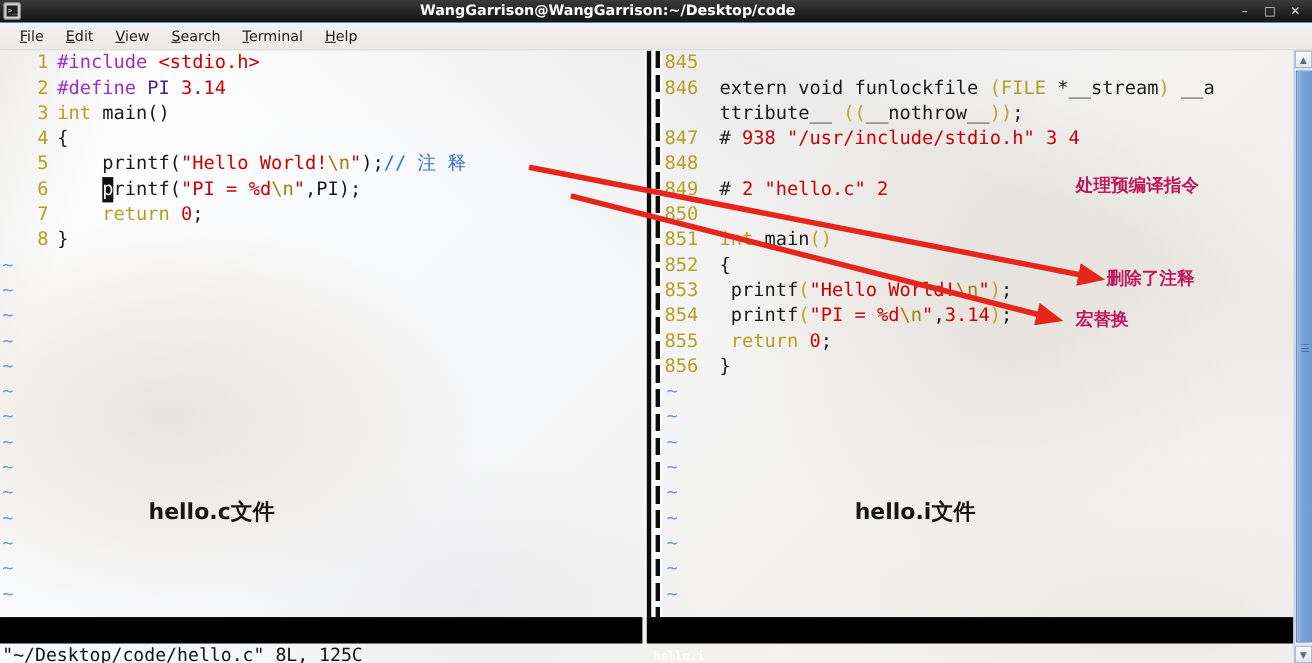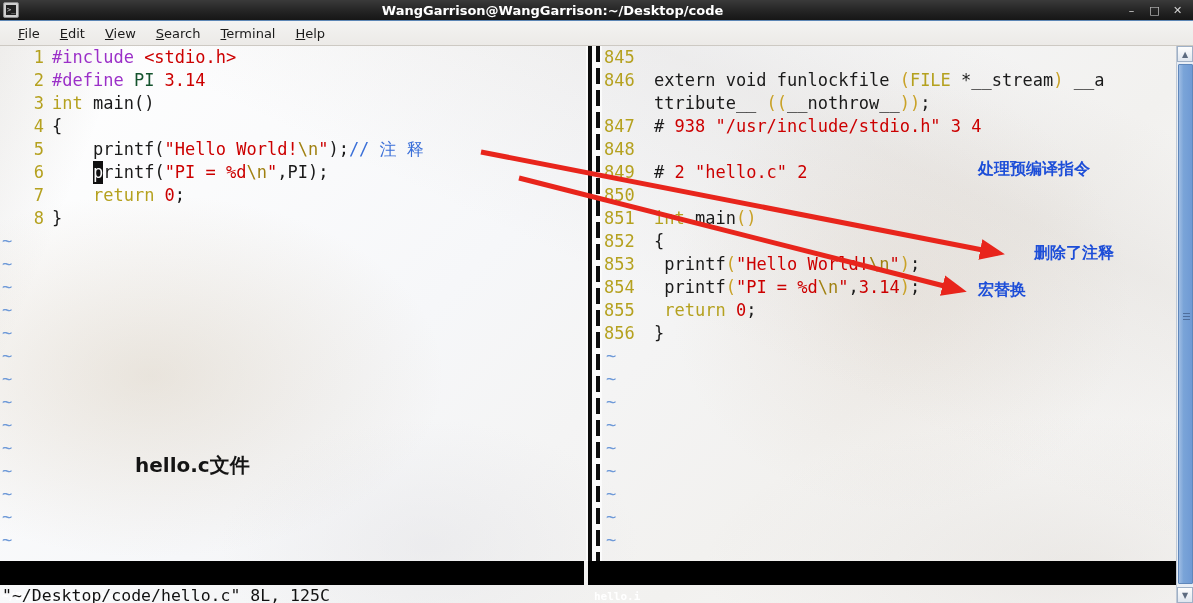--- a/index.html
+++ b/index.html
@@ -130,21 +130,21 @@
 
   
   .c-pre   { color: #9b30c8; text-align: center; }   
   .c-str   { color: #cc0000; }   
   .c-num   { color: #cc0000; margin-top: 37px; }   
   .c-type  { color: #b5a11f; }   
   .c-plain { color: #1a1a1a; margin-top: 32px; }
   .c-cmt   { color: #3a6fd8; }
   .c-spec  { color: #a08010; }   
   .c-paren { color: #c9a227; }
-  .c-macro { color: #14532d; }
+  .c-macro { color: #4c1d95; }
 
   .cursor {
     background: #101010; color: #fbfbfb;
     display: inline-block;
   }
 
   
   .divider {
     position: absolute; left: 586px; top: 0; width: 16px; height: 515px;
     background: #fbfbfb;
@@ -182,21 +182,21 @@
     line-height: 22px;
     padding-left: 2px;
     white-space: pre;
     background: transparent;
   }
 
   
   .anno-svg { position: absolute; left: 0; top: 0; width: 1193px; height: 603px; pointer-events: none; }
   .anno-text {
     position: absolute;
-    color: #1d4ed8;
+    color: #be185d;
     font-family: "DejaVu Sans", sans-serif;
     font-size: 16px;
     font-weight: bold;
     white-space: nowrap;
   }
   .label-file {
     position: absolute;
     color: #141414;
     font-family: "DejaVu Sans", sans-serif;
     font-size: 20px; font-weight: bold;
@@ -261,20 +261,21 @@
     <div class="pane pane-left" id="pane-left"><div class="row"><span class="ln">1</span><span class="c-pre">#include </span><span class="c-str">&lt;stdio.h&gt;</span></div><div class="row"><span class="ln">2</span><span class="c-pre">#define </span><span class="c-macro">PI </span><span class="c-num">3.14</span></div><div class="row"><span class="ln">3</span><span class="c-type">int </span><span class="c-plain">main()</span></div><div class="row"><span class="ln">4</span><span class="c-plain">{</span></div><div class="row"><span class="ln">5</span><span class="c-plain">    printf(</span><span class="c-str">"Hello World!</span><span class="c-spec">\n</span><span class="c-str">"</span><span class="c-plain">);</span><span class="c-cmt">// 注 释</span></div><div class="row"><span class="ln">6</span><span class="c-plain">    </span><span class="cursor">p</span><span class="c-plain">rintf(</span><span class="c-str">"PI = %d</span><span class="c-spec">\n</span><span class="c-str">"</span><span class="c-plain">,PI);</span></div><div class="row"><span class="ln">7</span><span class="c-plain">    </span><span class="c-type">return </span><span class="c-num">0</span><span class="c-plain">;</span></div><div class="row"><span class="ln">8</span><span class="c-plain">}</span></div><div class="row"><span class="tilde">~</span></div><div class="row"><span class="tilde">~</span></div><div class="row"><span class="tilde">~</span></div><div class="row"><span class="tilde">~</span></div><div class="row"><span class="tilde">~</span></div><div class="row"><span class="tilde">~</span></div><div class="row"><span class="tilde">~</span></div><div class="row"><span class="tilde">~</span></div><div class="row"><span class="tilde">~</span></div><div class="row"><span class="tilde">~</span></div><div class="row"><span class="tilde">~</span></div><div class="row"><span class="tilde">~</span></div><div class="row"><span class="tilde">~</span></div><div class="row"><span class="tilde">~</span></div></div>
 
     <div class="divider">
       <div class="bar1"></div>
       <div class="bar2"></div>
     </div>
 
     <div class="pane pane-right" id="pane-right"><div class="row"><span class="ln">845</span></div><div class="row"><span class="ln">846</span><span class="c-plain">extern void funlockfile </span><span class="c-paren">(</span><span class="c-type">FILE </span><span class="c-plain">*</span><span class="c-plain">__stream</span><span class="c-paren">)</span><span class="c-plain"> __a</span></div><div class="row"><span class="ln"></span><span class="c-plain">ttribute__ </span><span class="c-paren">((</span><span class="c-plain">__nothrow__</span><span class="c-paren">))</span><span class="c-plain">;</span></div><div class="row"><span class="ln">847</span><span class="c-plain"># </span><span class="c-num">938 </span><span class="c-str">"/usr/include/stdio.h"</span><span class="c-plain"> </span><span class="c-num">3 4</span></div><div class="row"><span class="ln">848</span></div><div class="row"><span class="ln">849</span><span class="c-plain"># </span><span class="c-num">2 </span><span class="c-str">"hello.c"</span><span class="c-plain"> </span><span class="c-num">2</span></div><div class="row"><span class="ln">850</span></div><div class="row"><span class="ln">851</span><span class="c-type">int </span><span class="c-plain">main</span><span class="c-paren">()</span></div><div class="row"><span class="ln">852</span><span class="c-plain">{</span></div><div class="row"><span class="ln">853</span><span class="c-plain"> printf</span><span class="c-paren">(</span><span class="c-str">"Hello World!</span><span class="c-spec">\n</span><span class="c-str">"</span><span class="c-paren">)</span><span class="c-plain">;</span></div><div class="row"><span class="ln">854</span><span class="c-plain"> printf</span><span class="c-paren">(</span><span class="c-str">"PI = %d</span><span class="c-spec">\n</span><span class="c-str">"</span><span class="c-plain">,</span><span class="c-num">3.14</span><span class="c-paren">)</span><span class="c-plain">;</span></div><div class="row"><span class="ln">855</span><span class="c-plain"> </span><span class="c-type">return </span><span class="c-num">0</span><span class="c-plain">;</span></div><div class="row"><span class="ln">856</span><span class="c-plain">}</span></div><div class="row"><span class="tilde">~</span></div><div class="row"><span class="tilde">~</span></div><div class="row"><span class="tilde">~</span></div><div class="row"><span class="tilde">~</span></div><div class="row"><span class="tilde">~</span></div><div class="row"><span class="tilde">~</span></div><div class="row"><span class="tilde">~</span></div><div class="row"><span class="tilde">~</span></div><div class="row"><span class="tilde">~</span></div></div>
 
     <div class="label-file" style="left:135px; top:378px;">hello.c文件</div>
+    <div class="label-file" style="left: 777px; top: 378px;" id="label-right-holder">hello.i文件</div>
 
     <div class="statusrow">
       <div class="status status-left">
         <span class="st-file">~/Desktop/code/hello.c</span>
         
         
       </div>
       <div class="status status-right">
         <span class="st-file">hello.i</span>
         
@@ -301,17 +302,17 @@
       </marker>
     </defs>
     <g id="arrow-group">
         <line x1="481" y1="152" x2="998" y2="253" stroke="#e8251c" stroke-width="5" marker-end="url(#arrowhead)"></line>
         <line x1="519" y1="178" x2="960" y2="290" stroke="#e8251c" stroke-width="5" marker-end="url(#arrowhead)"></line>
       </g>
   </svg>
 
   <div id="anno-text-holder">
       <div class="anno-text" style="left: 978px; top: 159px;">处理预编译指令</div>
-      <div class="anno-text" style="left: 1006px; top: 243px; margin-left: 28px;">删除了注释</div>
+      <div class="anno-text" style="left: 1006px; top: 243px;">删除了注释</div>
       <div class="anno-text" style="left: 978px; top: 280px;">宏替换</div>
     </div>
 
 </div>
 
 </body></html>

